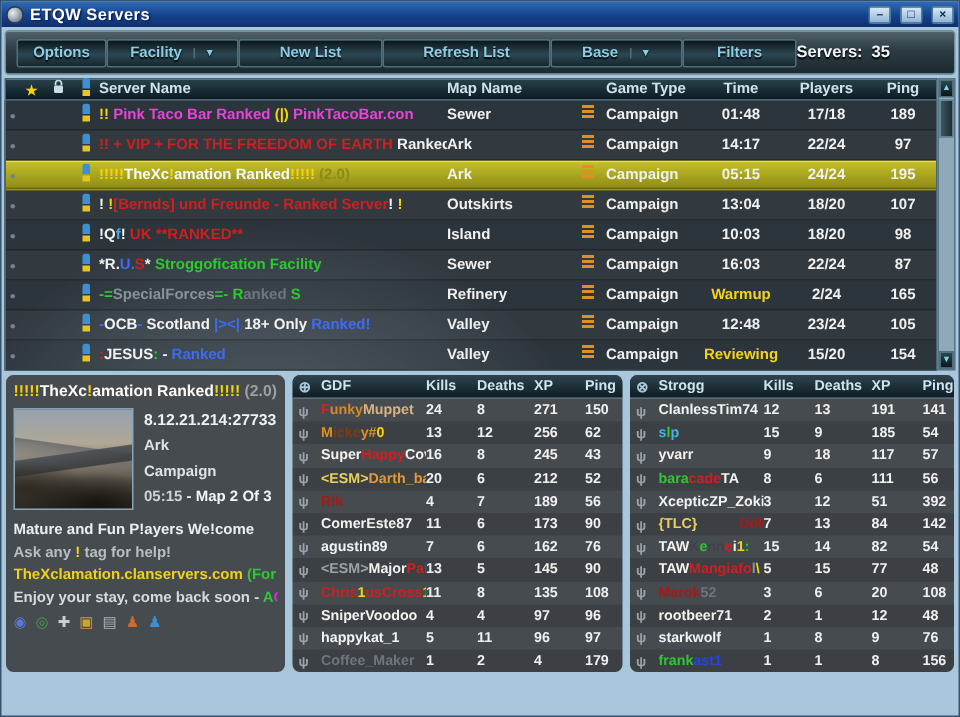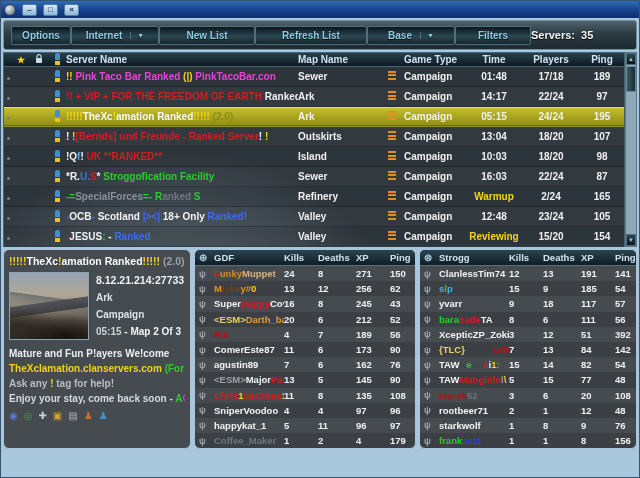--- a/index.html
+++ b/index.html
@@ -80,31 +80,32 @@
   .claw { color:#9aa4ac; font-size:9px; }
   .pname { overflow:hidden; white-space:nowrap; padding-right:3px; }
 </style>
 </head>
 <body>
 
 <div class="window">
 
   <div class="titlebar">
     <span class="app-icon"></span>
+    <span class="title-text">ETQW Servers</span>
     <span class="win-btn">–</span>
     <span class="win-btn">□</span>
     <span class="win-btn">×</span>
   </div>
 
   <div class="main">
 
     <div class="toolbar">
       <div class="tbtn" style="width:60px">Options</div>
       <div class="tbtn" style="width:88px">
-        <span>Internet</span>
+        <span>Facility</span>
         <span class="dd-arrow">▼</span>
       </div>
       <div class="tbtn" style="width:96px">New List</div>
       <div class="tbtn" style="width:112px">Refresh List</div>
       <div class="tbtn" style="width:88px">
         <span>Base</span>
         <span class="dd-arrow">▼</span>
       </div>
       <div class="tbtn" style="width:76px">Filters</div>
       <div class="servers-count">
@@ -268,22 +269,22 @@
           <div class="thumb"></div>
           <div class="info-details">
             <div class="addr">8.12.21.214:27733</div>
             <div>Ark</div>
             <div>Campaign</div>
             <div id="info-progress"><span style="color: rgb(207, 212, 216);">05:15 </span><span style="color: rgb(242, 244, 246);">- Map 2 Of 3</span></div>
           </div>
         </div>
         <div class="motd" id="motd">
             <div><span style="color: rgb(236, 239, 241);">Mature and Fun P!ayers We!come</span></div>
+            <div><span style="color: rgb(185, 190, 195);">Ask any </span><span style="color: rgb(245, 211, 18);">!</span><span style="color: rgb(185, 190, 195);"> tag for help!</span></div>
             <div><span style="color: rgb(240, 208, 32);">TheXclamation.clanservers.com </span><span style="color: rgb(47, 200, 50);">(For</span></div>
-            <div><span style="color: rgb(185, 190, 195);">Ask any </span><span style="color: rgb(245, 211, 18);">!</span><span style="color: rgb(185, 190, 195);"> tag for help!</span></div>
             <div><span style="color: rgb(214, 218, 222);">Enjoy your stay, come back soon - </span><span style="color: rgb(47, 200, 50);">A</span><span style="color: rgb(210, 46, 210);">C</span></div>
           </div>
         <div class="info-icons" id="info-icons">
             <span style="color: rgb(90, 120, 208);">◉</span>
             <span style="color: rgb(74, 154, 74);">◎</span>
             <span style="color: rgb(200, 208, 214);">✚</span>
             <span style="color: rgb(208, 160, 48);">▣</span>
             <span style="color: rgb(170, 178, 186);">▤</span>
             <span style="color: rgb(208, 106, 40);">♟</span>
             <span style="color: rgb(63, 143, 212);">♟</span>

